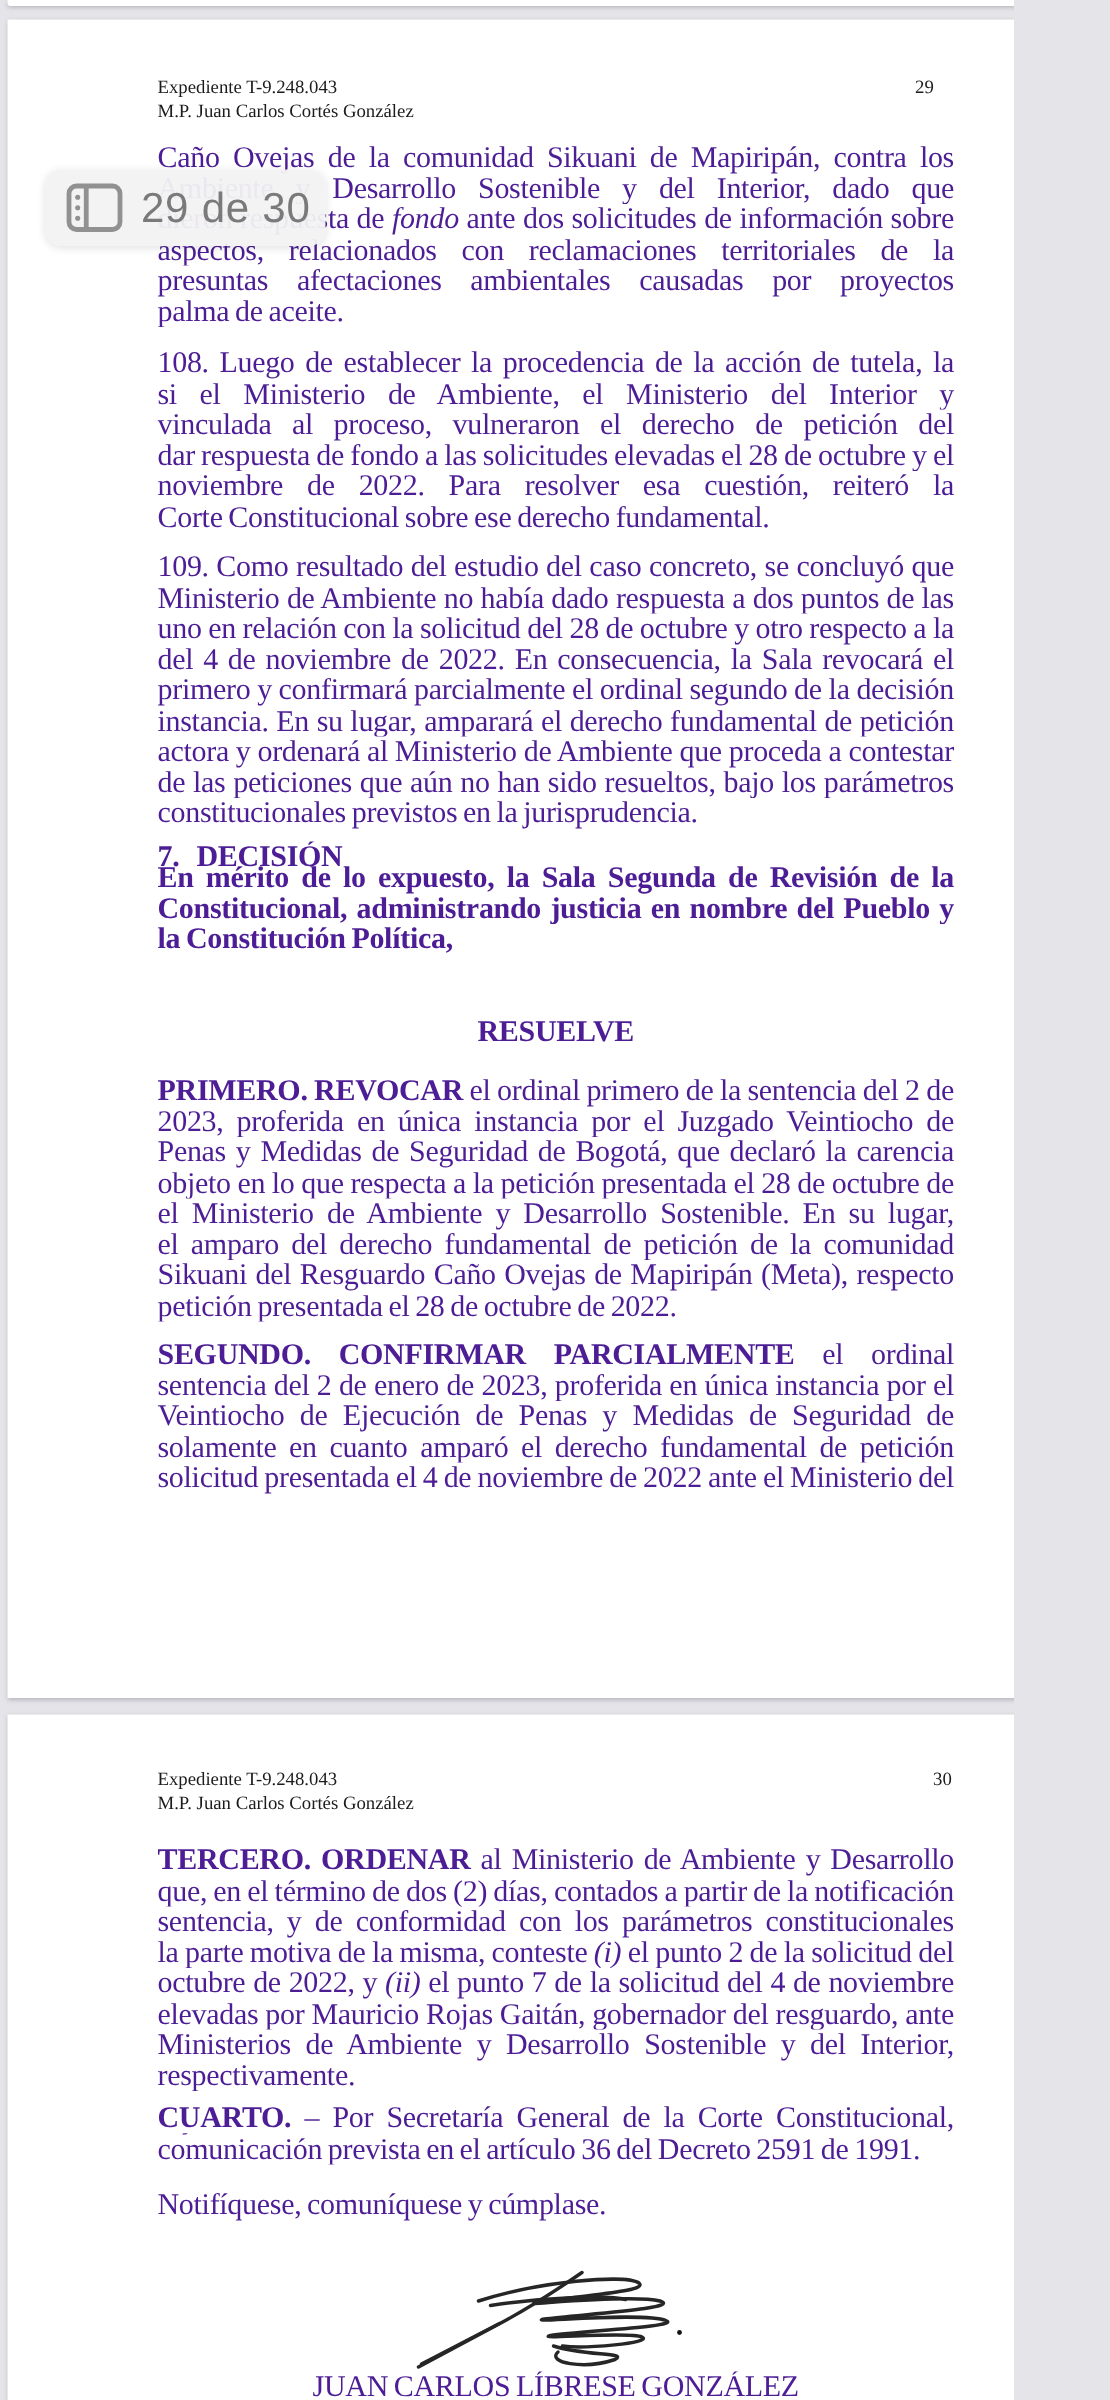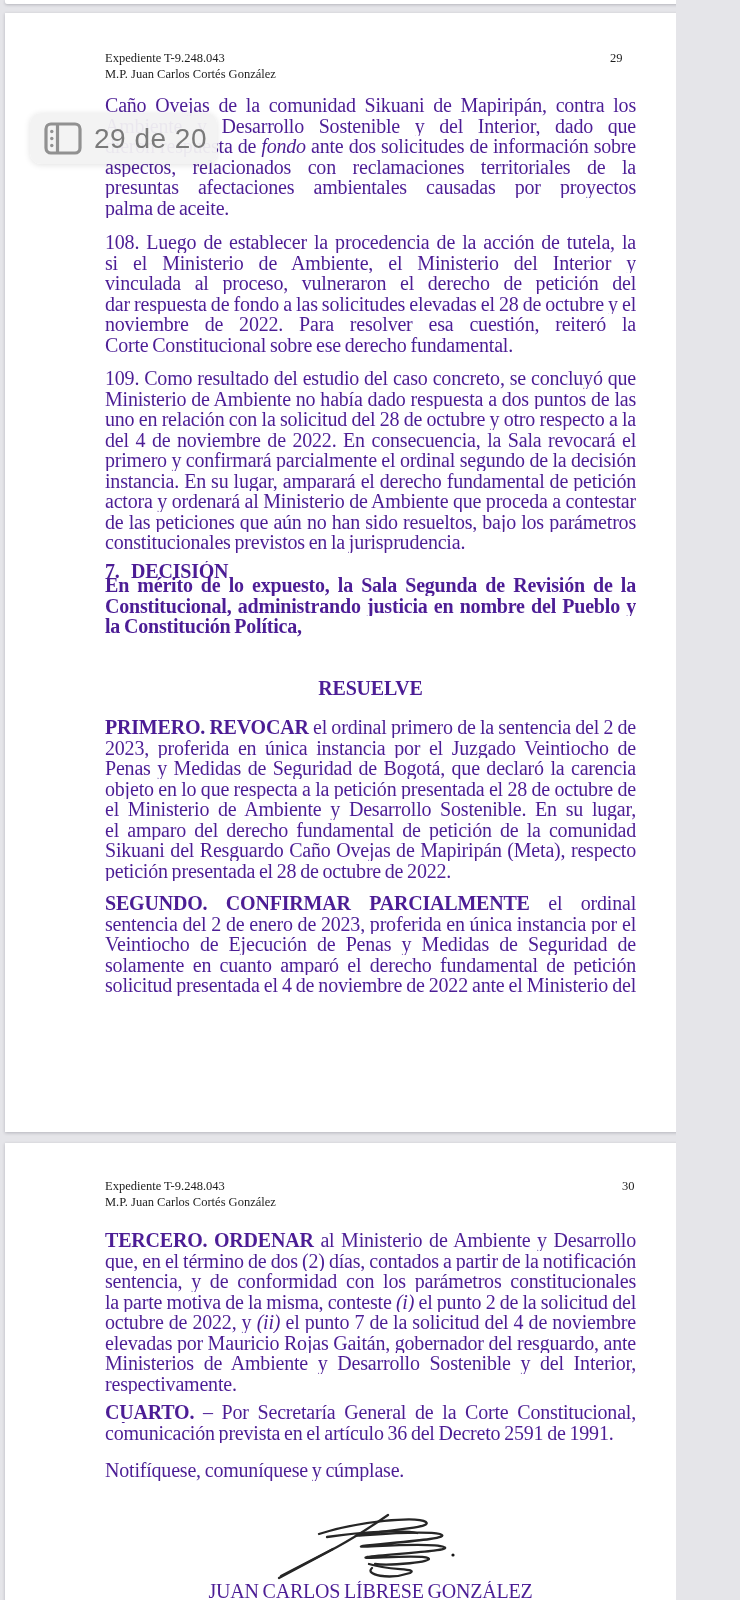--- a/index.html
+++ b/index.html
@@ -144,16 +144,16 @@
   </div>
 
   <div class="badge">
     <svg class="badge-icon" width="38" height="33" viewBox="0 0 38 33">
       <rect x="2" y="2" width="34" height="29" rx="5" fill="none" stroke="#919191" stroke-width="3.2"></rect>
       <line x1="13.5" y1="3" x2="13.5" y2="30" stroke="#919191" stroke-width="3.2"></line>
       <circle cx="7.8" cy="9.5" r="1.7" fill="#919191"></circle>
       <circle cx="7.8" cy="16.5" r="1.7" fill="#919191"></circle>
       <circle cx="7.8" cy="23.5" r="1.7" fill="#919191"></circle>
     </svg>
-    <span class="badge-text">29 de 20</span>
+    <span class="badge-text">29 de 30</span>
   </div>
 
 </div>
 
 </body></html>

